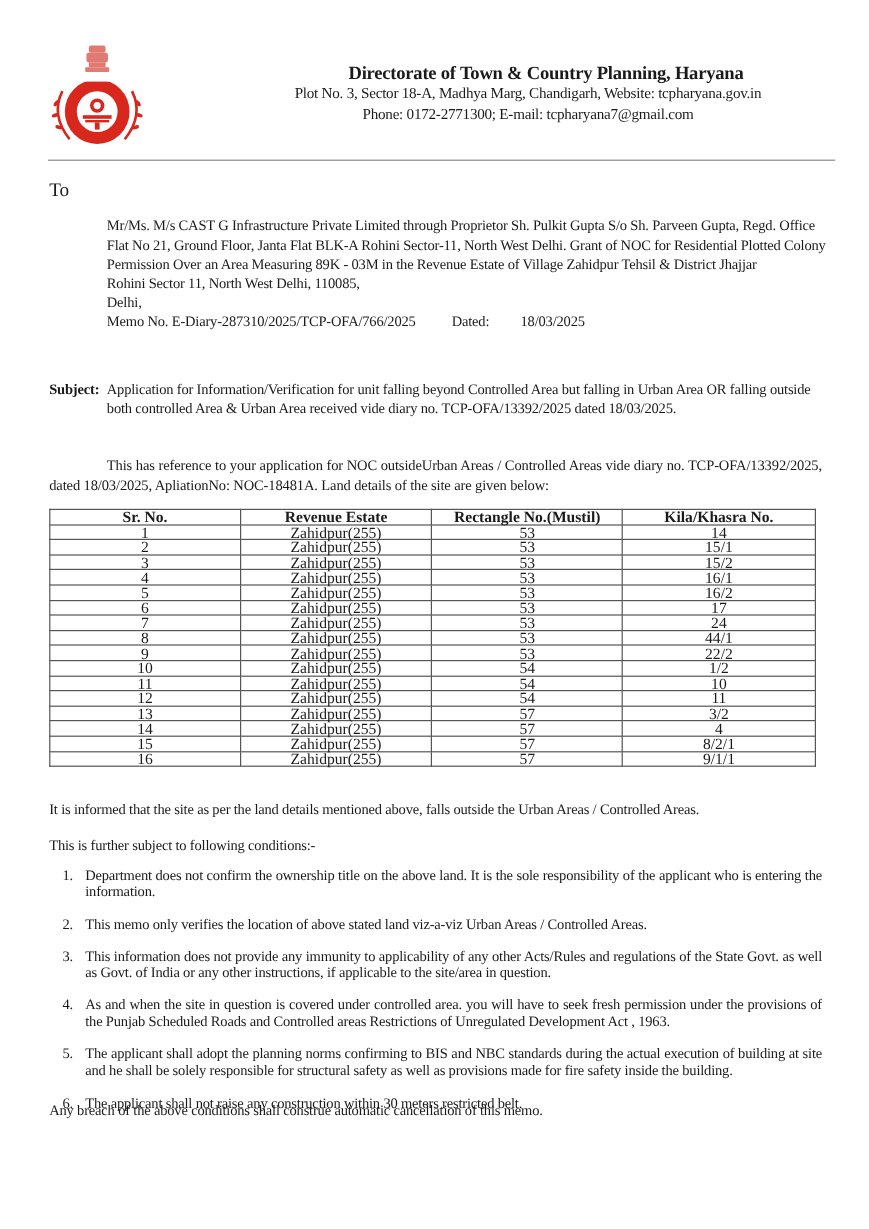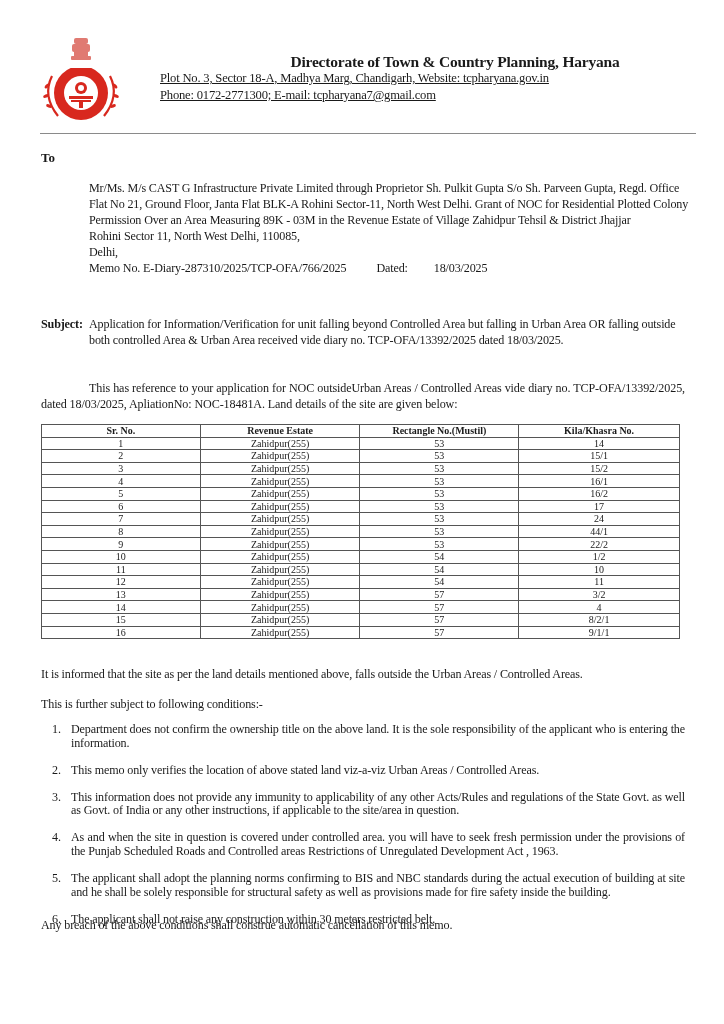--- a/index.html
+++ b/index.html
@@ -1,33 +1,33 @@
 <!DOCTYPE html>
 <html><head>
 <meta charset="utf-8">
 <style>
   html, body { margin: 0; padding: 0; background: #ffffff; }
   body { width: 724px; height: 1024px; position: relative; overflow: hidden;
          font-family: "Liberation Serif", "DejaVu Serif", serif; color: #1a1a1a; }
   .abs { position: absolute; }
   .emblem { left: 38px; top: 36px; width: 86px; height: 90px; }
   .hdr-title { left: 175px; top: 53px; width: 560px; text-align: center; font-size: 15.5px; font-weight: bold; letter-spacing: -0.2px; }
-  .hdr-line { left: 160px; width: 560px; text-align: left; font-size: 12.6px; letter-spacing: -0.2px; text-decoration: underline; }
+  .hdr-line { left: 160px; width: 560px; text-align: center; font-size: 12.6px; letter-spacing: -0.2px; }
   .hdr-line.l1 { top: 71px; }
   .hdr-line.l2 { top: 88px; }
   .rule { left: 40px; top: 133px; width: 656px; height: 1px; background: #8a8a8a; }
-  .to { left: 41px; top: 150px; font-size: 13px; font-weight: bold; }
+  .to { left: 41px; top: 150px; font-size: 16px; font-weight: normal; }
   .addr { left: 89px; top: 181px; width: 600px; font-size: 12.1px; line-height: 15.9px; letter-spacing: -0.15px; }
   .addr .memo-row span.dated { margin-left: 30px; }
   .addr .memo-row span.dateval { margin-left: 26px; }
   .subject { left: 41px; top: 317px; width: 640px; font-size: 12.1px; line-height: 15.8px; letter-spacing: -0.15px; }
   .subject .lbl { font-weight: bold; position: absolute; left: 0; top: 0; }
   .subject .txt { position: absolute; left: 48px; top: 0; width: 600px; }
   .ref { left: 41px; top: 381px; width: 644px; font-size: 12.1px; line-height: 15.8px; text-align: justify; text-indent: 48px; letter-spacing: -0.1px; }
-  table.land { position: absolute; left: 41px; top: 424px; width: 639px; border-collapse: collapse; font-size: 10px; }
+  table.land { position: absolute; left: 41px; top: 424px; width: 639px; border-collapse: collapse; font-size: 13px; }
   table.land th, table.land td { border: 1px solid #555; text-align: center; height: 11.6px; padding: 0; line-height: 11px; }
   table.land th { font-weight: bold; }
   table.land col.c1 { width: 159px; } table.land col.c2 { width: 160px; }
   table.land col.c3 { width: 159px; } table.land col.c4 { width: 161px; }
   .p { left: 41px; width: 644px; font-size: 12.1px; letter-spacing: -0.15px; }
   .p1 { top: 667px; } .p2 { top: 697px; }
   .conds { left: 41px; top: 723px; width: 644px; font-size: 12.1px; line-height: 13.6px; letter-spacing: -0.15px; }
   .cond { position: relative; padding-left: 30px; margin-bottom: 13.5px; text-align: justify; }
   .cond .num { position: absolute; left: 11px; top: 0; }
   .closing { left: 41px; top: 918px; font-size: 12.1px; letter-spacing: -0.15px; }

